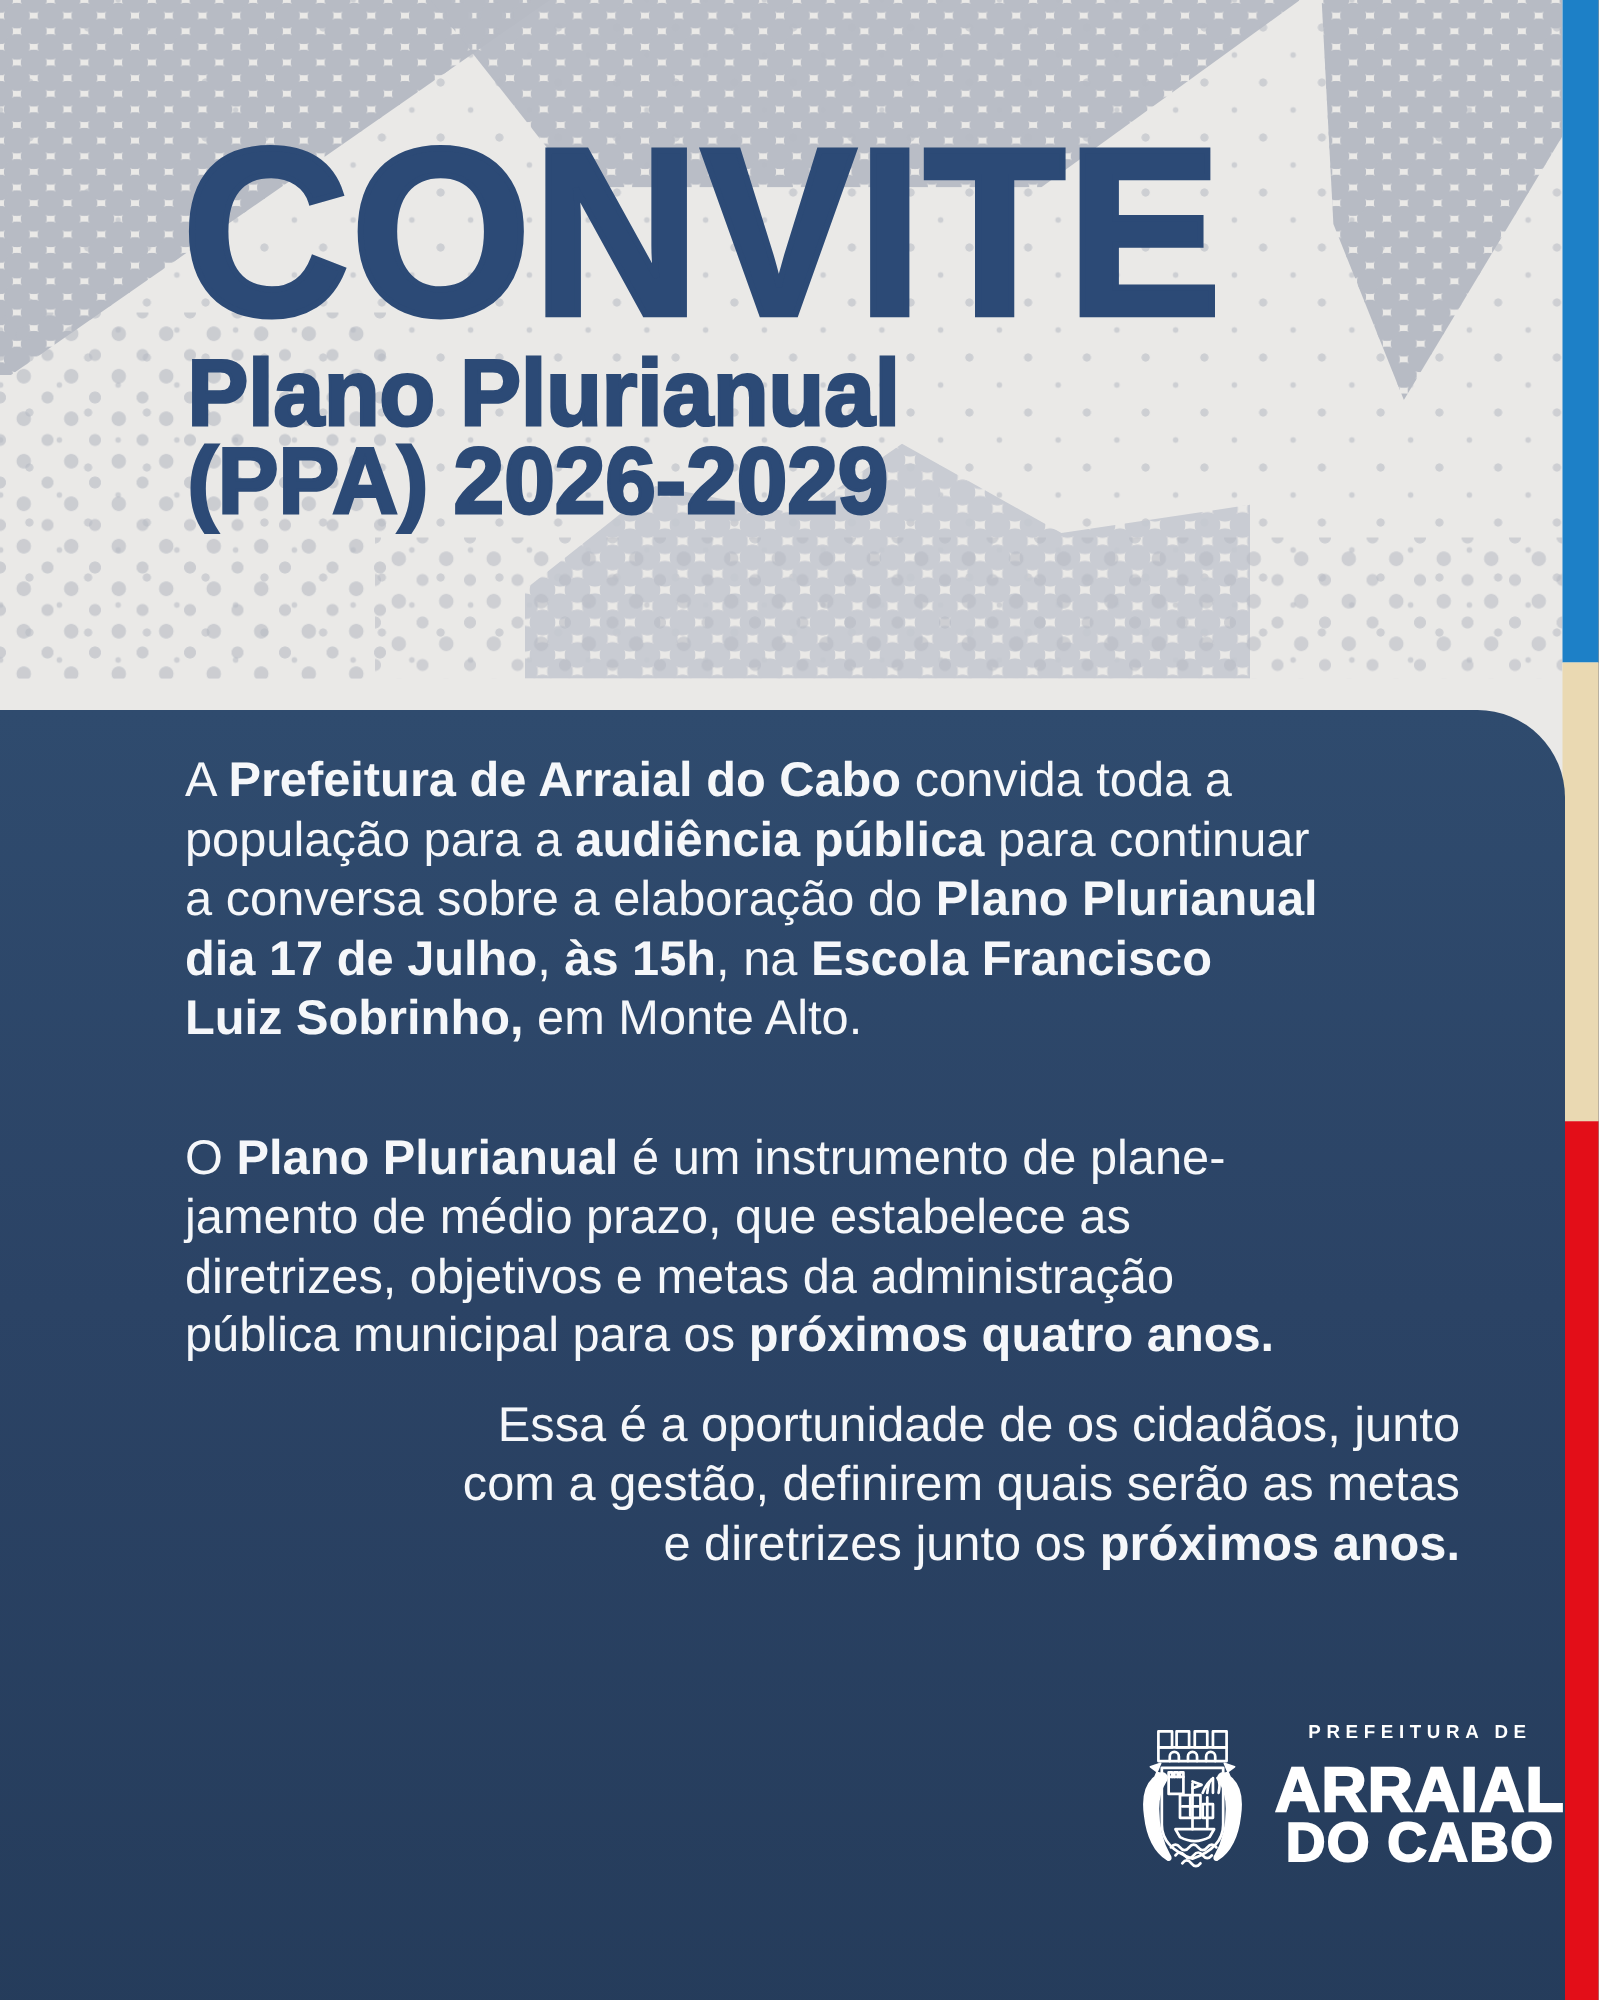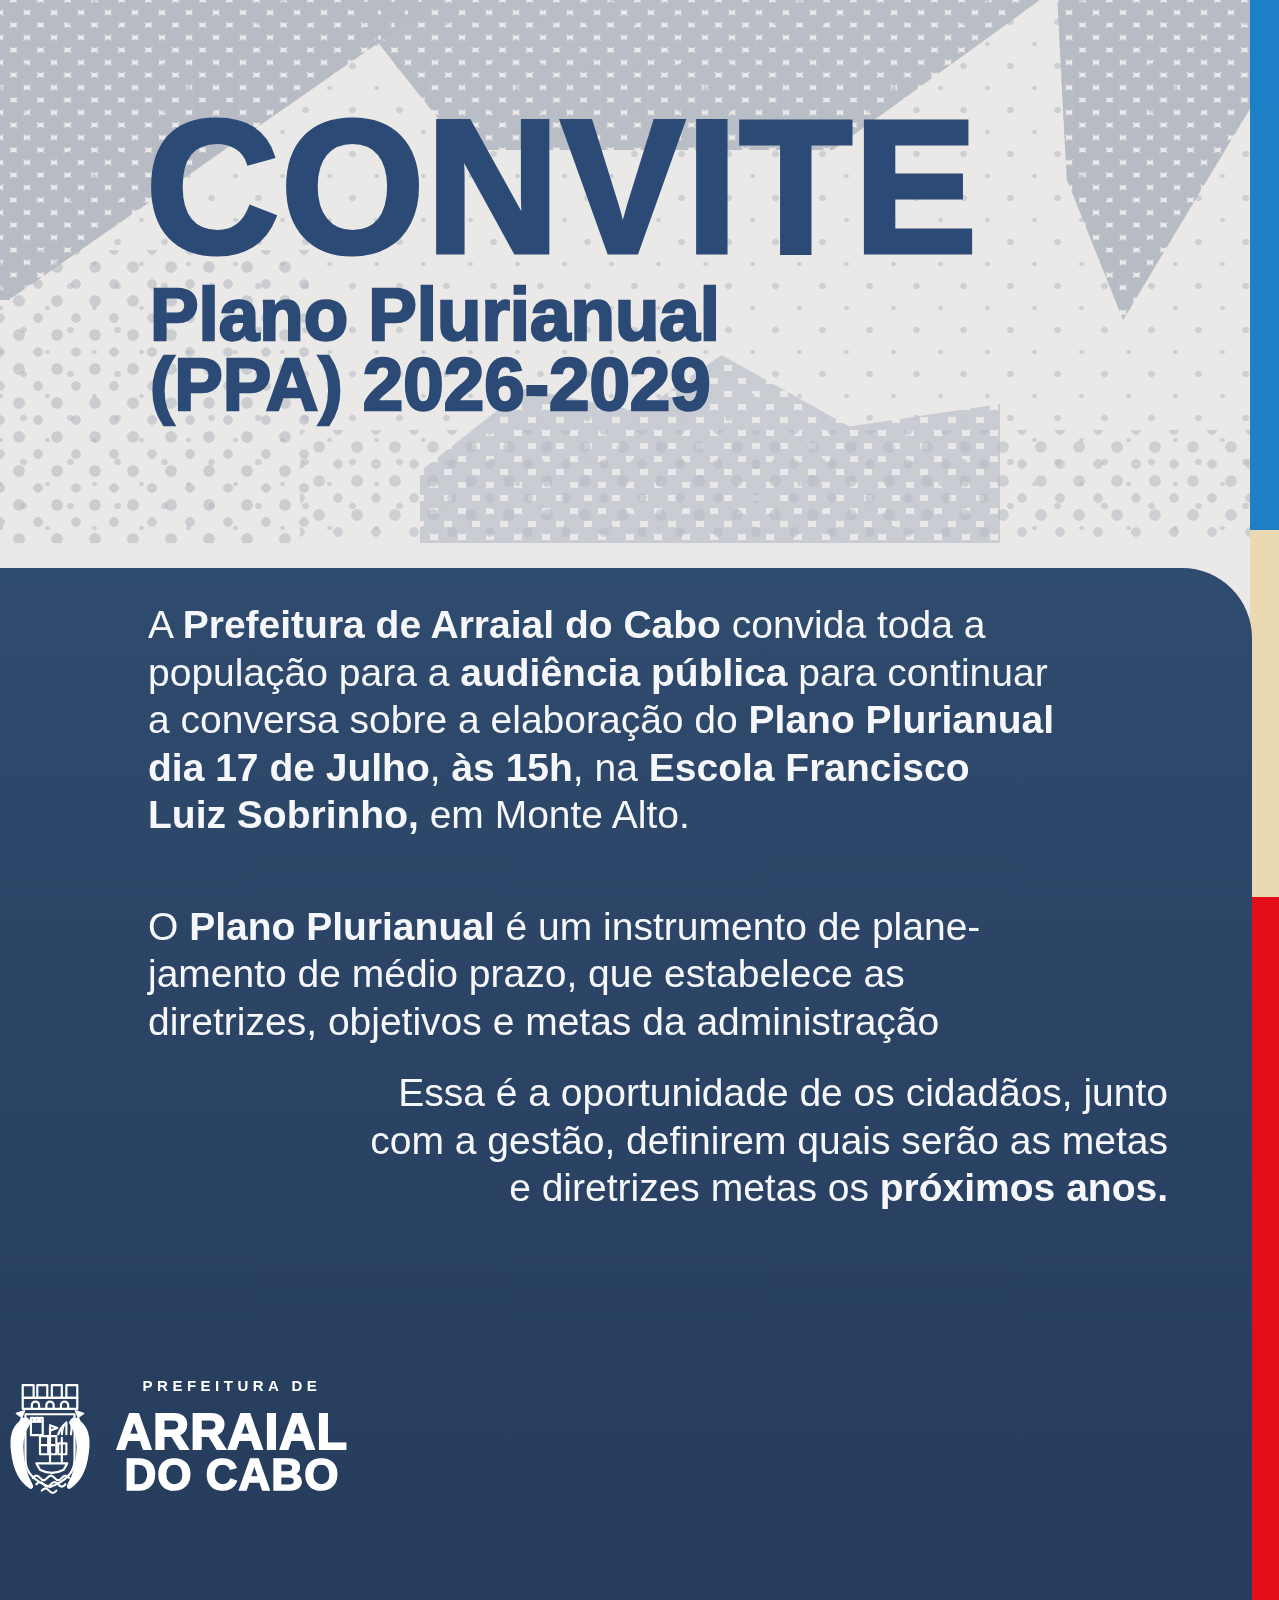--- a/index.html
+++ b/index.html
@@ -94,21 +94,21 @@
     color:var(--text_white);font-size:39px;line-height:47.5px;font-weight:400;
   }
   .body-text .para{margin:0 0 64px 0;}
   .body-text .para:nth-child(2){margin-bottom:24px;}
   .body-text .para:last-child{margin-bottom:0;text-align:right;}
   .body-text b{font-weight:bold;}
 
   
   .logo{
     position:absolute;left:0;top:800px;width:1252px;
-    display:flex;justify-content:flex-start;align-items:center;gap:16px;
+    display:flex;justify-content:flex-end;align-items:center;gap:16px;
     color:#ffffff;
   }
   .crest{width:100px;height:138px;flex:0 0 auto;}
   .logo-text{display:flex;flex-direction:column;align-items:center;}
   .logo-pretitle{font-size:15px;letter-spacing:4.5px;font-weight:bold;margin-bottom:7px;white-space:nowrap;}
   .logo-name1{font-size:50px;line-height:.82;font-weight:bold;-webkit-text-stroke:1.8px #fff;letter-spacing:1px;margin-top:11px;}
   .logo-name2{font-size:44px;line-height:1;font-weight:bold;-webkit-text-stroke:1.6px #fff;letter-spacing:1px;}
 </style>
 </head>
 <body>
@@ -141,25 +141,26 @@
           <div class="line"><span>A </span><b>Prefeitura de Arraial do Cabo</b><span> convida toda a</span></div>
           <div class="line"><span>população para a </span><b>audiência pública</b><span> para continuar</span></div>
           <div class="line"><span>a conversa sobre a elaboração do </span><b>Plano Plurianual</b></div>
           <div class="line"><b>dia 17 de Julho</b><span>, </span><b>às 15h</b><span>, na </span><b>Escola Francisco</b></div>
           <div class="line"><b>Luiz Sobrinho,</b><span> em Monte Alto.</span></div>
         </div>
         <div class="para">
           <div class="line"><span>O </span><b>Plano Plurianual</b><span> é um instrumento de plane-</span></div>
           <div class="line"><span>jamento de médio prazo, que estabelece as</span></div>
           <div class="line"><span>diretrizes, objetivos e metas da administração</span></div>
+          <div class="line"><span>pública municipal para os </span><b>próximos quatro anos.</b></div>
         </div>
         <div class="para">
           <div class="line"><span>Essa é a oportunidade de os cidadãos, junto</span></div>
           <div class="line"><span>com a gestão, definirem quais serão as metas</span></div>
-          <div class="line"><span>e diretrizes metas os </span><b>próximos anos.</b></div>
+          <div class="line"><span>e diretrizes junto os </span><b>próximos anos.</b></div>
         </div>
       </div>
 
     <div class="logo">
       <svg class="crest" viewBox="0 0 110 150" fill="none" stroke="#ffffff" stroke-width="2.4" stroke-linecap="round" stroke-linejoin="round">
 
         <rect x="25" y="32" width="60" height="12"></rect>
         <rect x="25" y="18" width="12" height="14"></rect>
         <rect x="41" y="18" width="11" height="14"></rect>
         <rect x="57" y="18" width="11" height="14"></rect>

